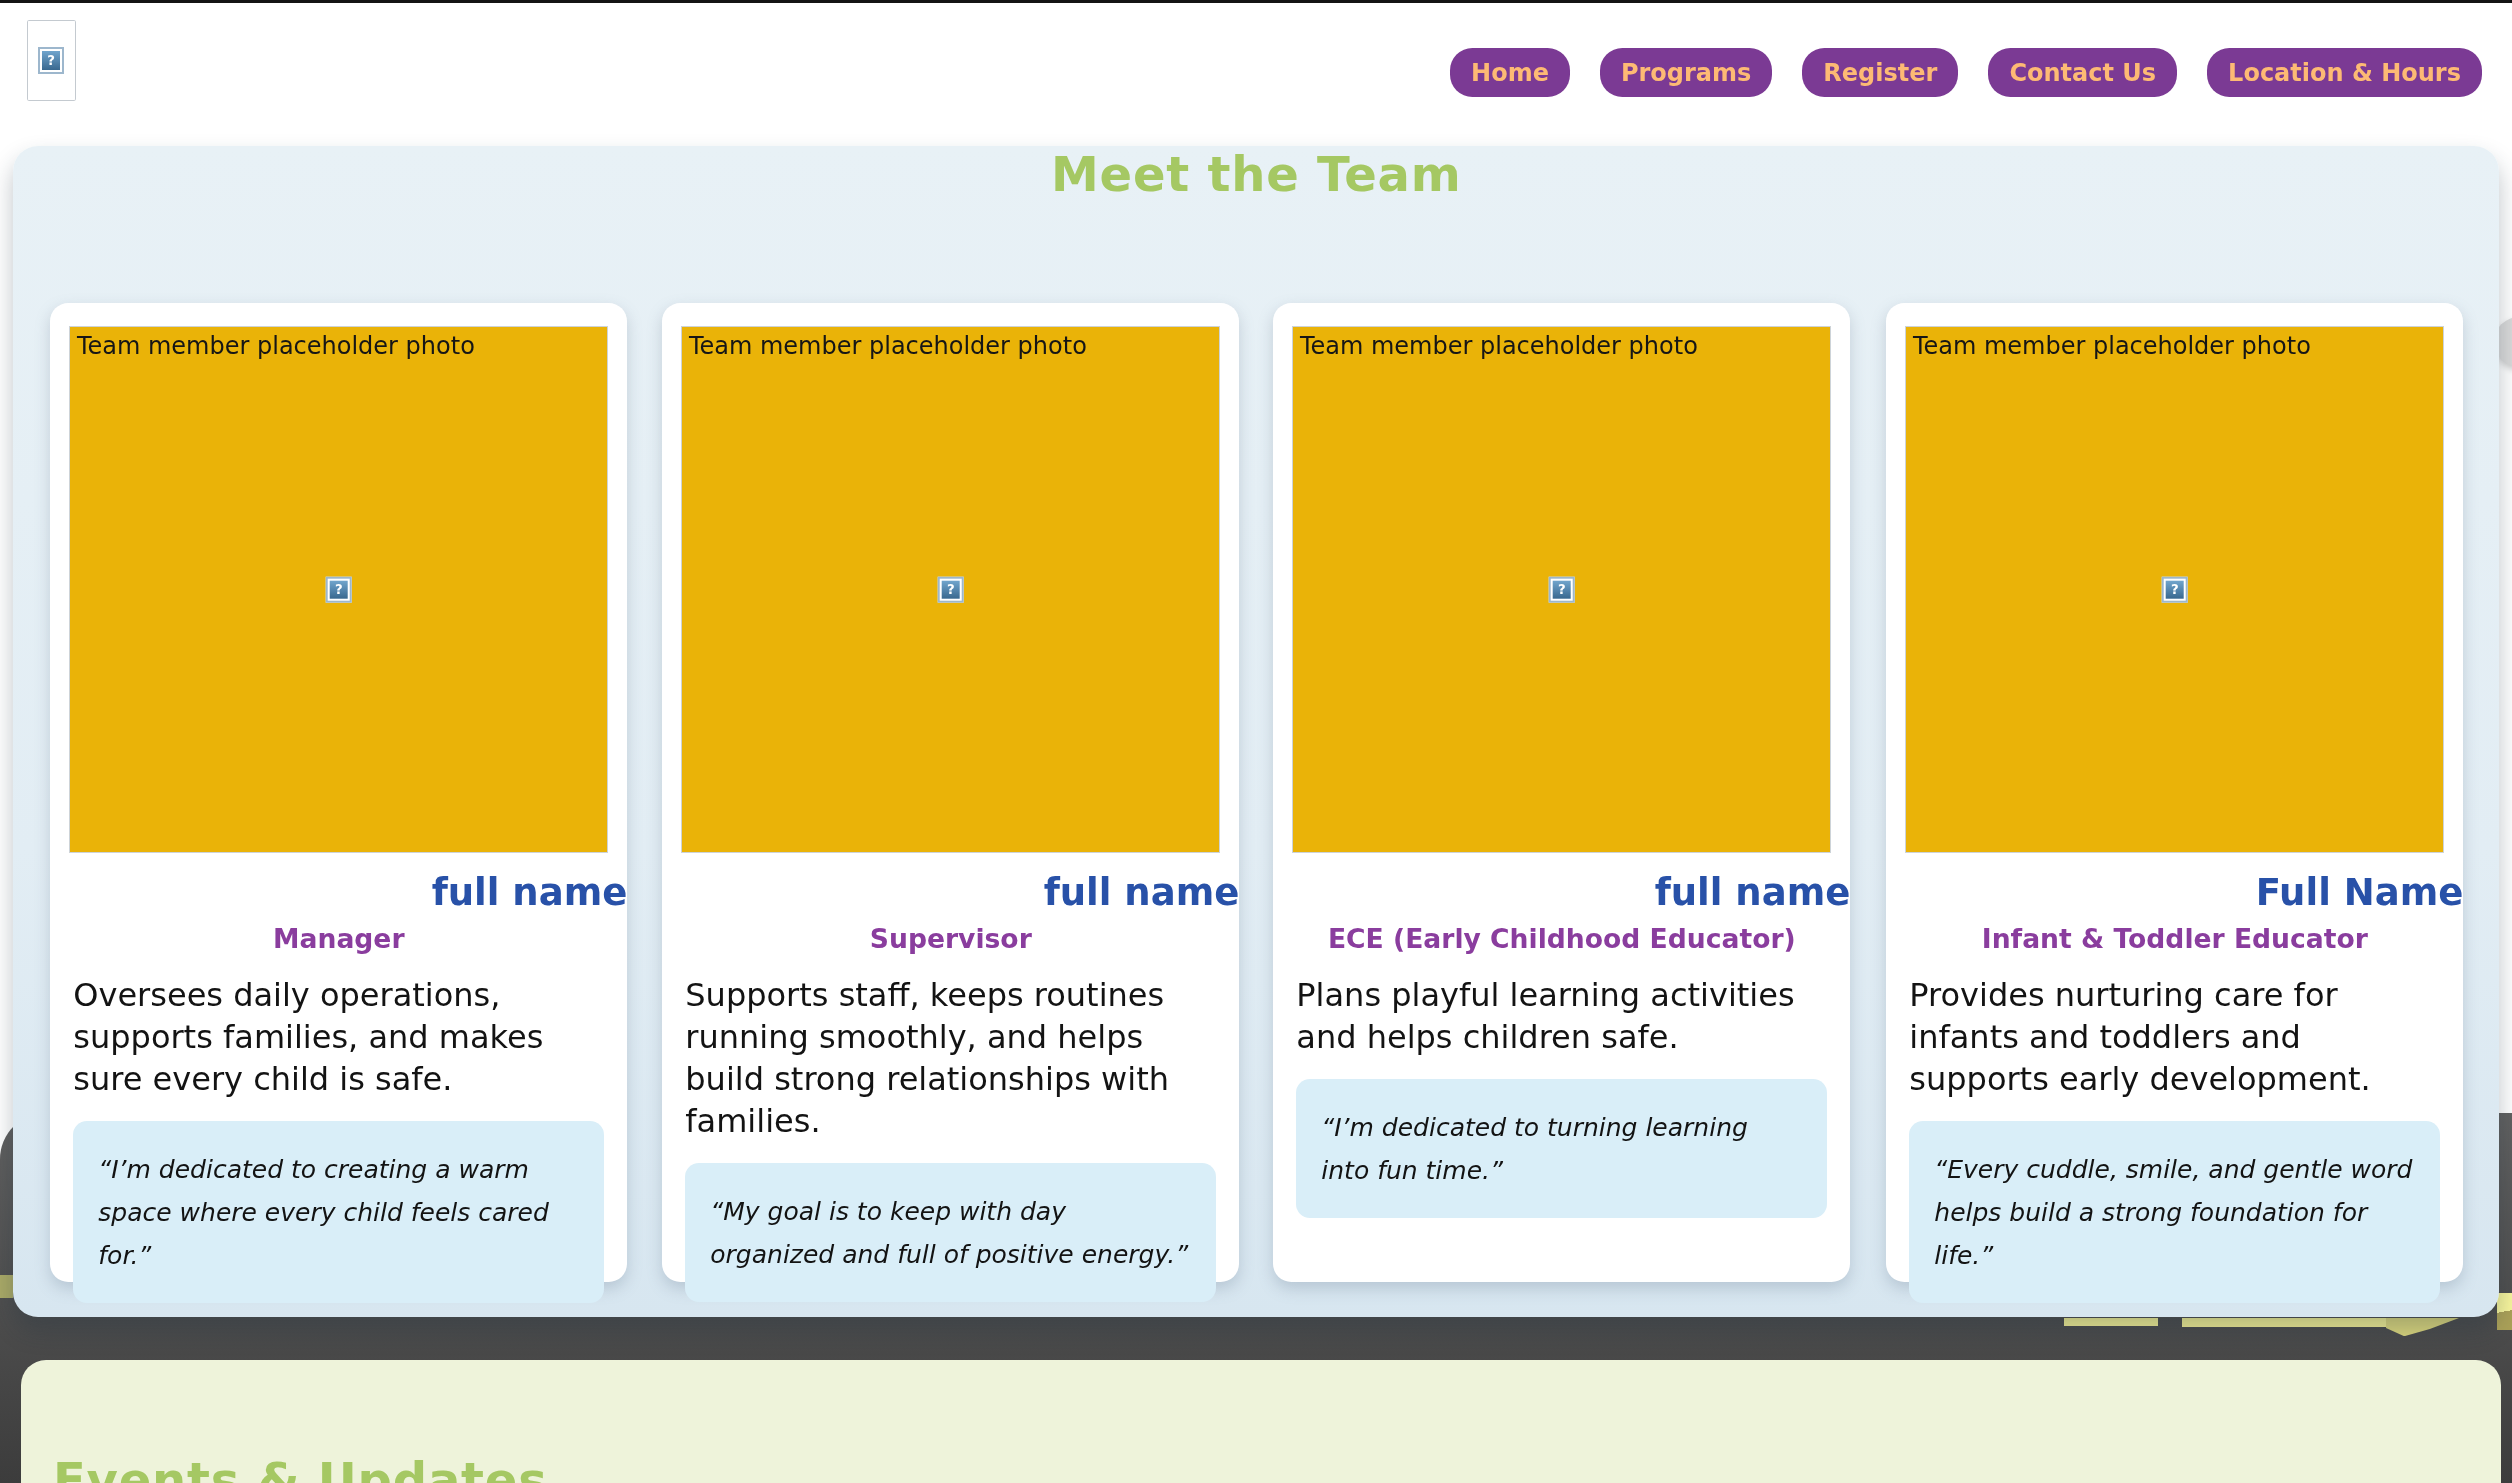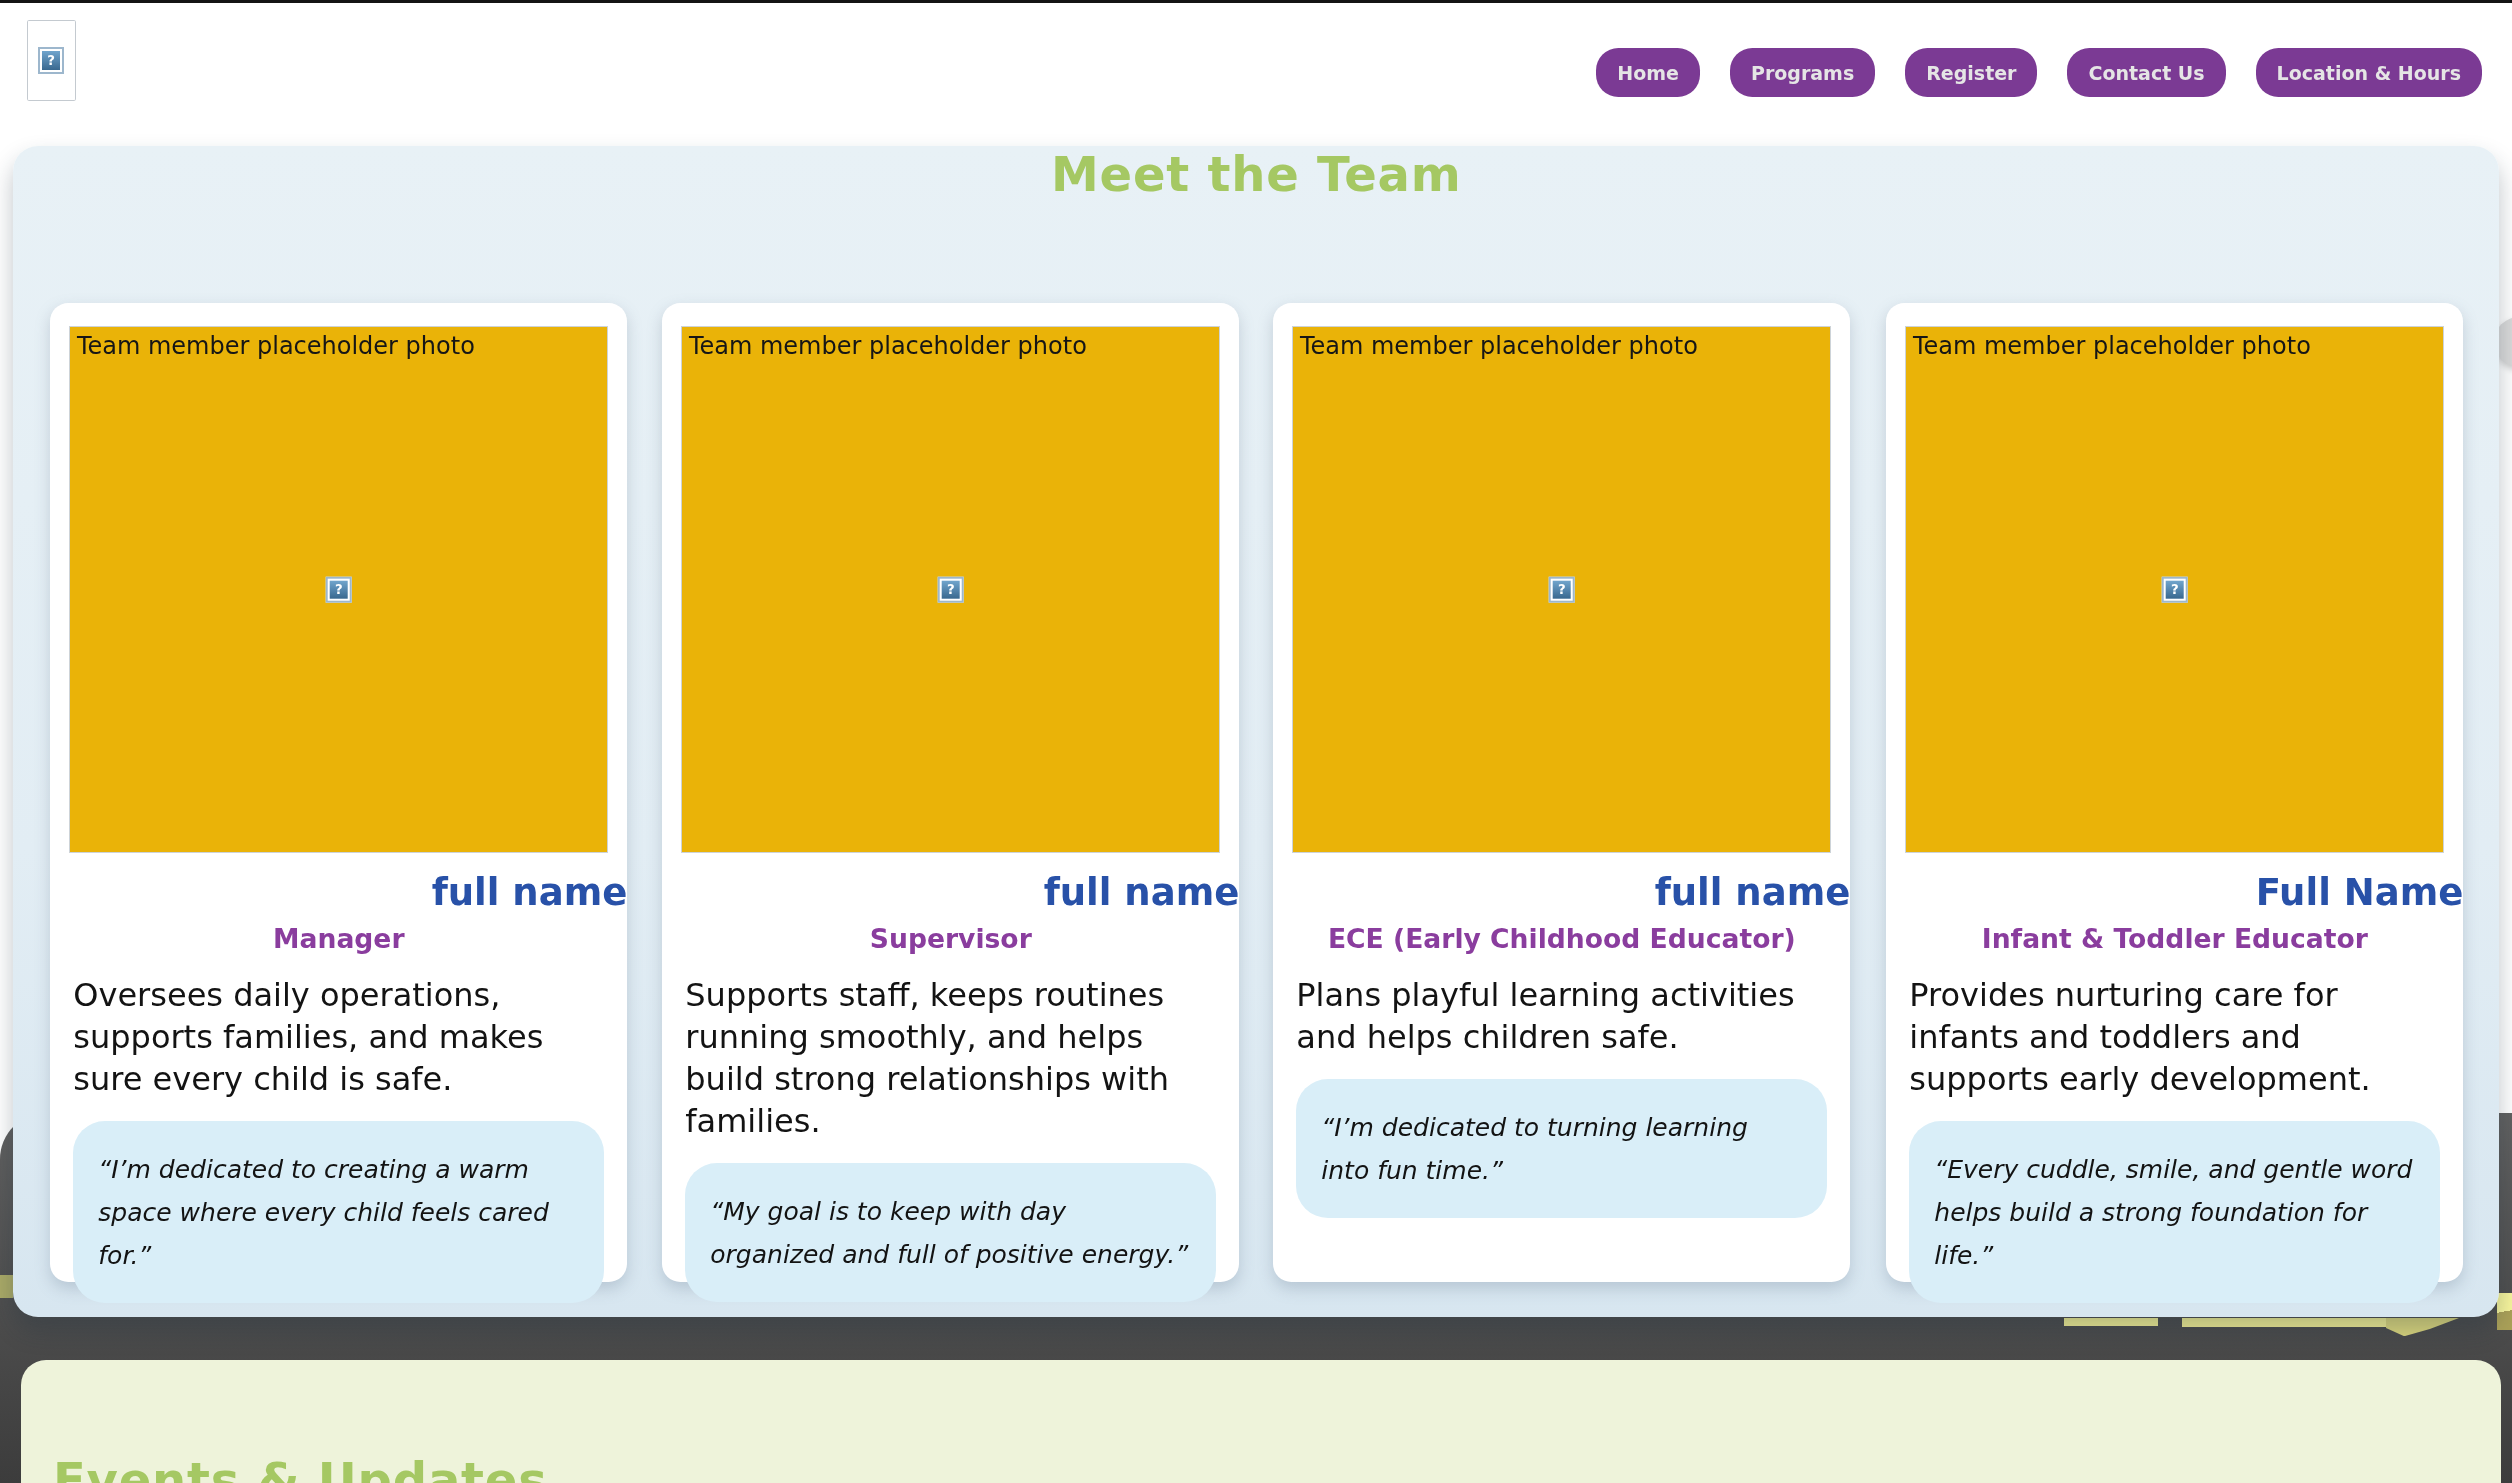--- a/index.html
+++ b/index.html
@@ -20,21 +20,21 @@
     display:flex;align-items:center;justify-content:center;box-sizing:border-box;
   }
   .bi-inner{
     width:18.3px;height:18.3px;background:linear-gradient(180deg,#71a5cd,#39688f);
     color:#fff;font-size:13.3px;font-weight:bold;line-height:1;
     display:flex;align-items:center;justify-content:center;
   }
   .main-nav{position:absolute;top:48px;right:30px;display:flex;gap:30px;}
   .nav-btn{
     height:49px;padding:0 21px;border:none;border-radius:22.4px;
-    background:var(--accent-purple);color:#e5e5e5;font-size:19px;font-weight:bold;
+    background:var(--accent-purple);color:#fdba74;font-size:24px;font-weight:bold;
     font-family:inherit;display:flex;align-items:center;cursor:pointer;white-space:nowrap;
   }
 
   
   .footer-bg{
     position:absolute;left:0;top:1113px;width:100%;height:371px;
     background:linear-gradient(180deg,#616161,#3c3c3c);
     border-top-left-radius:46px;
   }
   .olive-chip{position:absolute;left:0;top:1275px;width:12.5px;height:23px;background:var(--decor-olive);}
@@ -72,21 +72,21 @@
   .photo{
     margin:23px 19px 0;height:525px;border:0.8px solid #cdd3d8;position:relative;background:#eab308;
   }
   .photo-alt{position:absolute;top:5px;left:6.6px;font-size:24px;color:#161616;}
   .photo .broken-icon{position:absolute;left:50%;top:50%;transform:translate(-50%,-50%);}
 
   .member-name{margin:18.3px 0 0;text-align:right;font-size:37px;font-weight:bold;color:var(--name-blue);}
   .member-role{margin:8.3px 0 0;text-align:center;font-size:26.6px;font-weight:bold;color:var(--role-purple);}
   .member-desc{margin:20px 23px 0;font-size:32px;line-height:42px;color:#131313;}
   .member-quote{
-    margin:21.6px 23px 0;padding:26.6px 25px;background:var(--quote-bg);border-radius:32px;
+    margin:21.6px 23px 0;padding:26.6px 25px;background:var(--quote-bg);border-radius:14px;
     font-style:italic;font-size:25px;line-height:43px;color:#131313;
   }
 
   
   .events-section{
     position:absolute;left:21px;top:1360px;width:2480px;height:166px;
     border-radius:25px 25px 0 0;background:var(--events-bg);
   }
   .events-title{
     margin:0;padding:92px 0 0 32px;font-size:48px;font-weight:bold;

